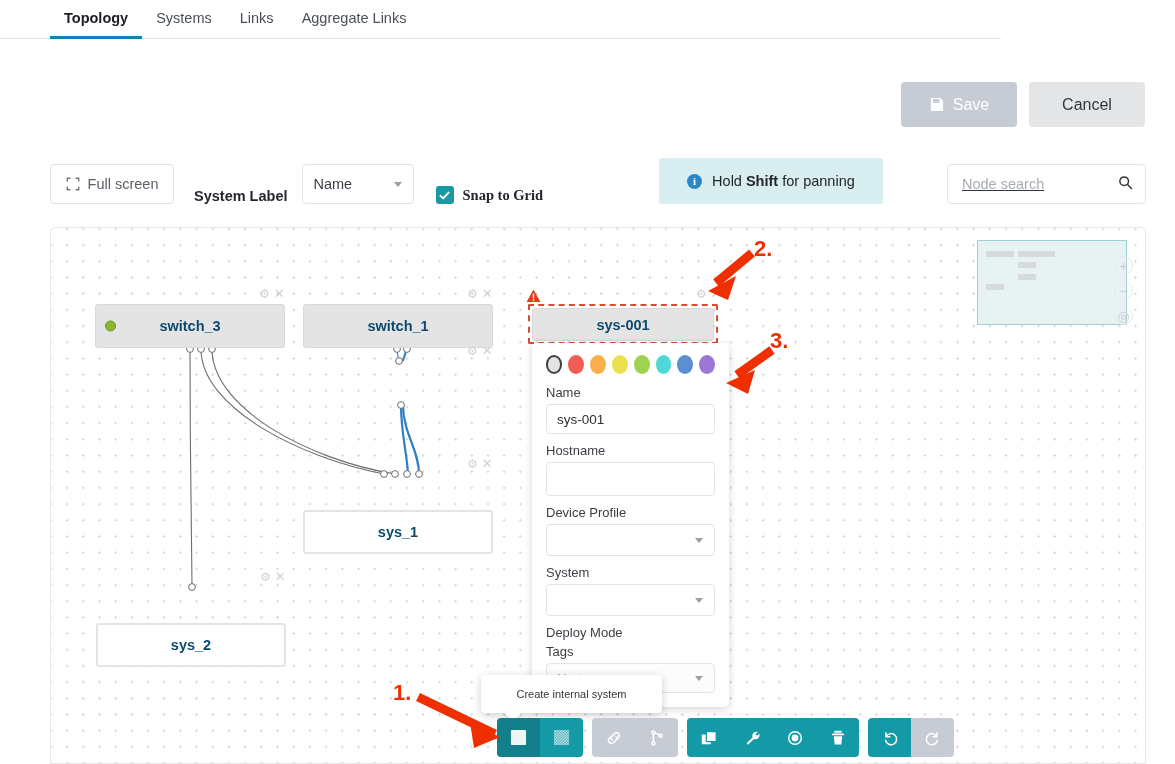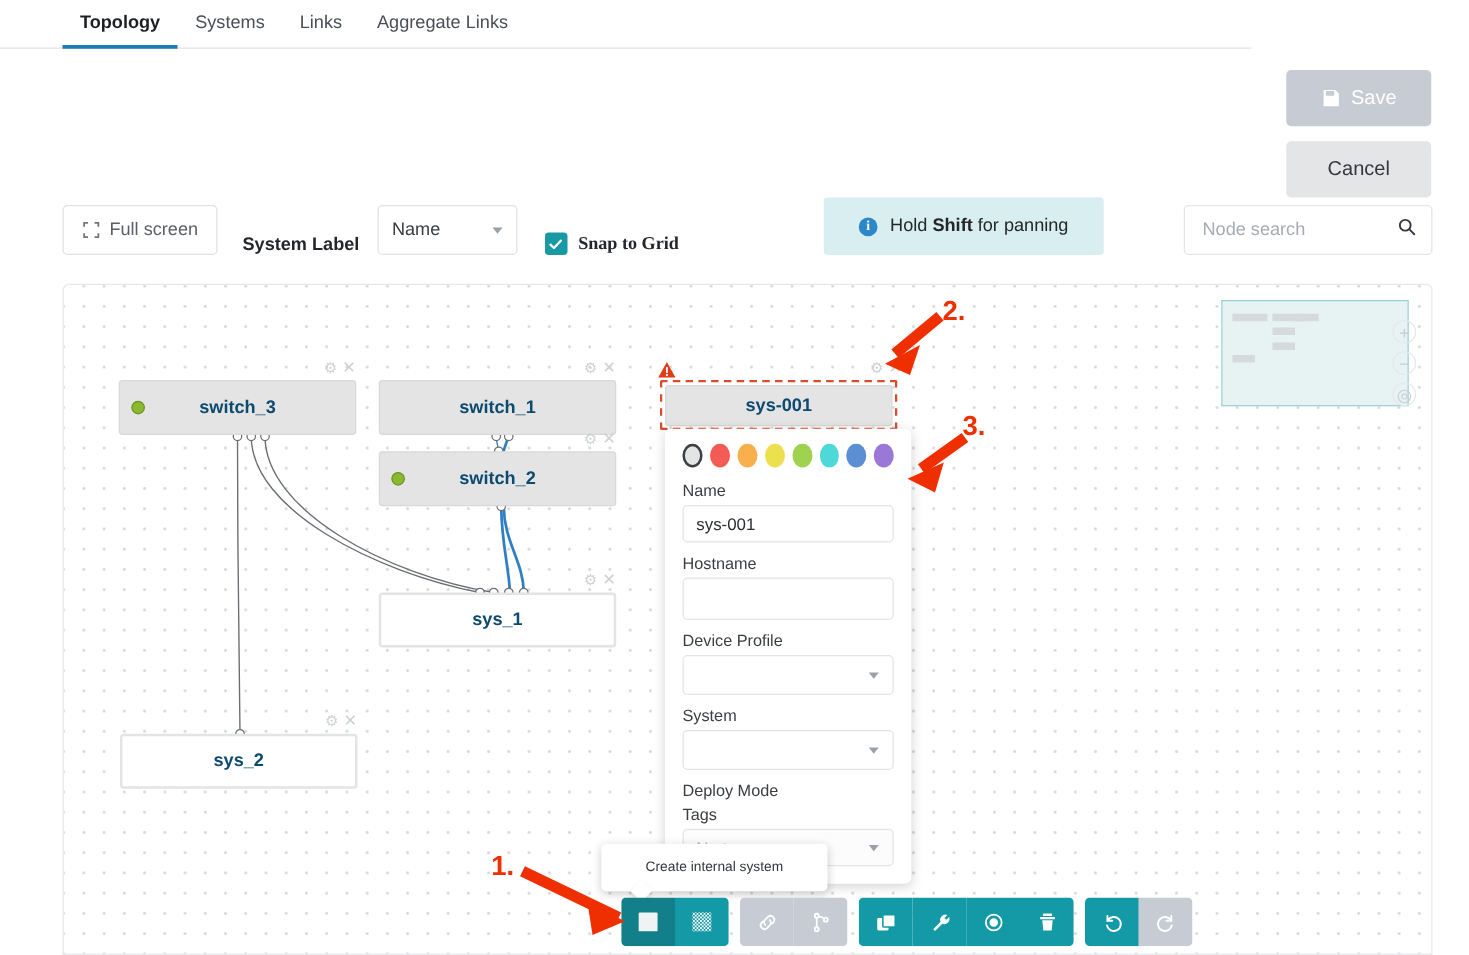--- a/index.html
+++ b/index.html
@@ -23,21 +23,21 @@
     font-size: 14.5px; color: #4a4f57;
     padding: 0 14px 10px 14px;
     cursor: pointer;
     border-bottom: 3px solid transparent;
     margin-bottom: -1px;
     line-height: 16px;
   }
   .tab.active { color: #1c1f23; font-weight: bold; border-bottom-color: #1a7bb9; }
 
   
-  .actionbar { position: absolute; top: 56px; right: 30px; display: flex; gap: 12px; flex-direction: column; }
+  .actionbar { position: absolute; top: 82px; right: 30px; display: flex; gap: 12px; }
   .btn {
     height: 45px; border-radius: 4px; border: none;
     font-size: 16px; display: flex; align-items: center; justify-content: center;
     gap: 9px; cursor: pointer; font-family: "Liberation Sans", sans-serif;
   }
   .btn-save { width: 116px; background: #c6cbd4; color: #ffffff; }
   .btn-cancel { width: 116px; background: #e4e5e7; color: #33373d; }
   .save-icon { width: 15px; height: 15px; position: relative; display:inline-block; }
   .save-icon svg { display:block; }
 
@@ -80,21 +80,21 @@
     color: #fff; font-size: 11px; font-weight: bold; display: flex;
     align-items: center; justify-content: center; font-family: "Liberation Serif", serif;
   }
   .ctl-search {
     position: absolute; right: 0; width: 199px; height: 40px;
     border: 1px solid #e3e5e8; background: #fff; border-radius: 4px;
     display: flex; align-items: center; padding: 0 12px;
   }
   .ctl-search input {
     border: none; outline: none; font-size: 14.5px; color: #33373d;
-    width: 100%; font-family: "Liberation Sans", sans-serif; background: transparent;
+    width: 100%; font-family: "Liberation Sans", sans-serif; background: transparent; text-decoration: underline;
   }
   .ctl-search input::placeholder { color: #a7acb3; }
 
   
   .canvas {
     position: absolute; left: 50px; top: 227px; width: 1096px; height: 537px;
     border: 1px solid #e6e8ea; border-top-left-radius: 5px; border-top-right-radius: 5px;
     background-color: #ffffff;
     background-image: radial-gradient(#d5d8dc 1px, transparent 1.2px);
     background-size: 16.2px 16.2px;
@@ -102,21 +102,21 @@
     overflow: hidden;
   }
 
   
   .node {
     position: absolute; border-radius: 3px;
     display: flex; align-items: center; justify-content: center;
     font-size: 14.5px; font-weight: bold; color: #0c4a6e;
   }
   .node.switch { background: #e4e4e4; border: 1px solid #d8d8d8; }
-  .node.sys { background: #ffffff; border: 2px solid #e2e4e6; }
+  .node.sys { background: #ffffff; border: 2px solid #e2e4e6; margin-top: 36px; }
   .node-dot {
     position: absolute; left: 9px; top: 50%; transform: translateY(-50%);
     width: 11px; height: 11px; border-radius: 50%;
     background: #8ab82e; border: 1px solid #6d9222;
   }
   .node-tools {
     position: absolute; display: flex; gap: 4px; align-items: center;
     color: #cfd2d5;
   }
   .node-tools .g { font-size: 12px; line-height: 12px; }
@@ -307,24 +307,20 @@
   </div>
 
   <div class="node switch" style="left:252px;top:76px;width:190px;height:44px;">
     <span>switch_1</span>
   </div>
   <div class="node-tools" style="left:416px;top:60px;">
     <span class="g">⚙</span>
       <span class="x">✕</span>
   </div>
 
-  <div class="node switch" style="left:252px;top:133px;width:190px;height:44px;">
-    <span class="node-dot"></span>
-    <span>switch_2</span>
-  </div>
   <div class="node-tools" style="left:416px;top:117px;">
     <span class="g">⚙</span>
       <span class="x">✕</span>
   </div>
 
   <div class="node sys" style="left:252px;top:246px;width:190px;height:44px;">
     <span>sys_1</span>
   </div>
   <div class="node-tools" style="left:416px;top:230px;">
     <span class="g">⚙</span>

